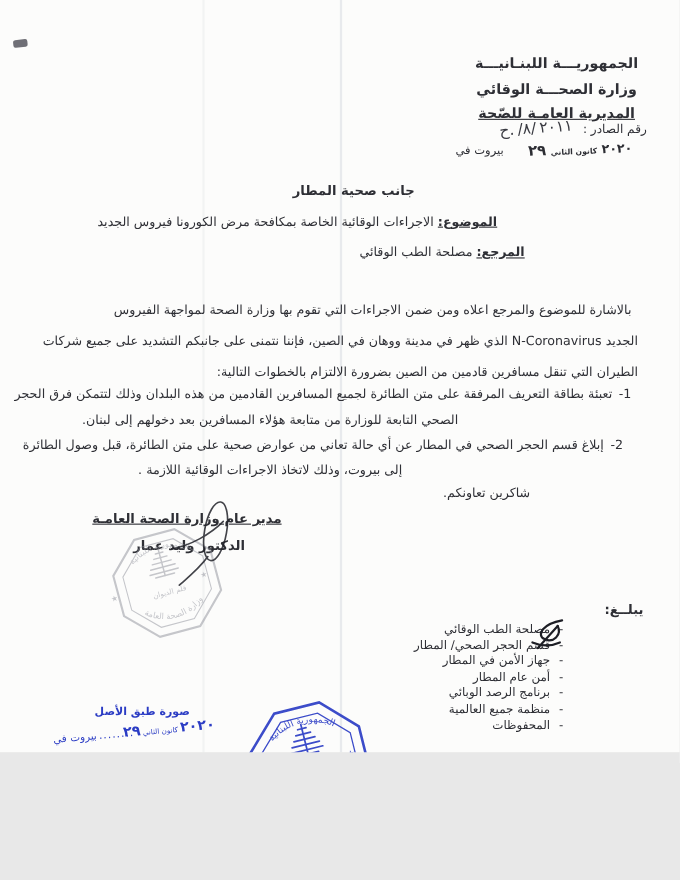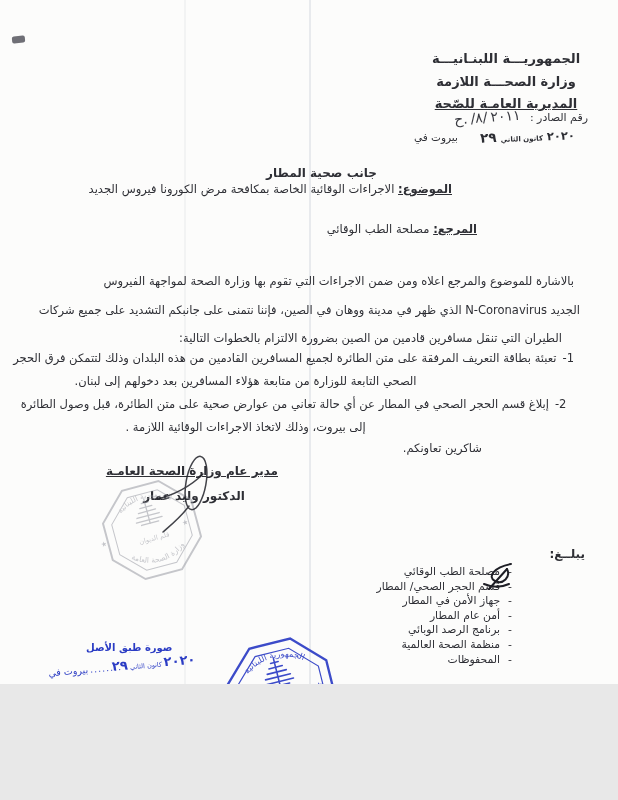--- a/index.html
+++ b/index.html
@@ -22,34 +22,34 @@
   .underl{text-decoration:underline;}
   .outgoing{top:109px; right:30px; display:flex; align-items:center; gap:9px; font-size:11px;}
   .out-value{direction:ltr; display:flex; gap:3px; font-size:14px; color:#3a3b42;
     transform:rotate(-4deg); font-weight:normal;}
   .dateline{top:128px; left:414px; direction:ltr; display:flex; gap:22px; align-items:baseline; font-size:10.5px;}
   .datestamp{direction:ltr; display:flex; gap:4px; align-items:baseline;
     font-weight:bold; color:#2c2d33; transform:rotate(-2deg);}
   .d-day{font-size:13.5px;} .d-month{font-size:7px;} .d-year{font-size:11.5px;}
   
   .addressee{top:166px; right:241px; font-size:12px; font-weight:bold;}
-  .subject{top:182px; right:166px; font-size:11.5px;}
+  .subject{top:194px; right:166px; font-size:11.5px;}
   .reference{top:222px; right:141px; font-size:11.5px;}
   .lbl{font-weight:bold; text-decoration:underline;}
   
   .body-par{top:267px; right:38px; font-size:11.5px; line-height:28.5px; text-align:right;}
   .bl{white-space:nowrap;}
-  .bl-0{margin-right:6px;} .bl-2{margin-right:18px;}
+  .bl-0{margin-right:6px;} .bl-2{}
   .list{top:347px; right:44px; font-size:11.5px; line-height:23px; text-align:center;}
   .l1,.l2{white-space:nowrap;}
   .l2{margin-right:96px;}
   .num{margin-left:6px;}
   .closing{top:441px; right:136px; font-size:11.5px;}
   
-  .sig{top:464px; left:110px; width:168px; text-align:center; font-size:12px; font-weight:bold;}
+  .sig{top:464px; left:88px; width:168px; text-align:center; font-size:12px; font-weight:bold;}
   .sig-title{text-decoration:underline; white-space:nowrap;}
   .sig-name{margin-top:11px; white-space:nowrap;}
   .stamp{display:block;}
   .stamp-gray{left:96px; top:477px; width:112px; height:106px; opacity:.5; color:#8f919b;}
   .scrawl-black{left:138px; top:453px; width:88px; height:82px; color:#22232a; opacity:.85;}
   
   .cc-label{top:547px; right:33px; font-size:12px; font-weight:bold; }
   .cc-list{top:565px; right:106px; font-size:10.8px; line-height:14.6px;}
   .cc-row{display:flex; gap:8px; white-space:nowrap;}
   .cc-scrawl{left:480px; top:558px; width:40px; height:36px; color:#1e1f26;}
@@ -72,21 +72,21 @@
 <body>
 
 <div class="page">
 
   <div class="fold fold-1"></div>
   <div class="fold fold-2"></div>
   <div class="scan-mark"></div>
 
   <div class="abs letterhead">
     <div>الجمهوريـــة اللبنـانيـــة</div>
-    <div>وزارة الصحـــة اللازمة</div>
+    <div>وزارة الصحـــة الوقائي</div>
     <div class="underl">المديرية العامـة للصّحة</div>
   </div>
 
   <div class="abs outgoing">
     <span>رقم الصادر :</span>
     <span class="out-value">
       <span>ح.</span>
       <span>/٨/</span>
       <span>٢٠١١</span>
     </span>
@@ -191,21 +191,21 @@
     <div class="cc-row">
         <span>-</span>
         <span>أمن عام المطار</span>
       </div>
     <div class="cc-row">
         <span>-</span>
         <span>برنامج الرصد الوبائي</span>
       </div>
     <div class="cc-row">
         <span>-</span>
-        <span>منظمة الصحة العالمية</span>
+        <span>منظمة جميع العالمية</span>
       </div>
     <div class="cc-row">
         <span>-</span>
         <span>المحفوظات</span>
       </div>
   </div>
   <svg class="abs cc-scrawl" viewBox="0 0 40 36" aria-hidden="true">
     <g fill="none" stroke="currentColor" stroke-width="2" stroke-linecap="round">
       <path d="M31 6 C 14 9, 7 19, 15 23 C 23 27, 31 19, 27 11"></path>
       <path d="M27 11 L 9 31"></path>

